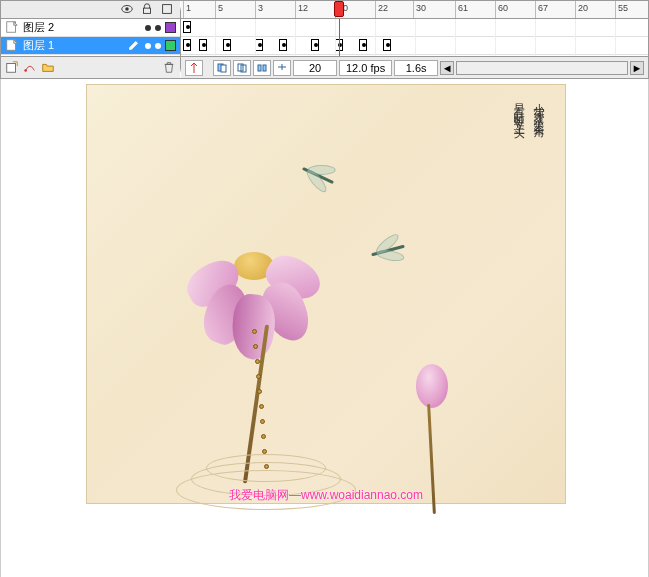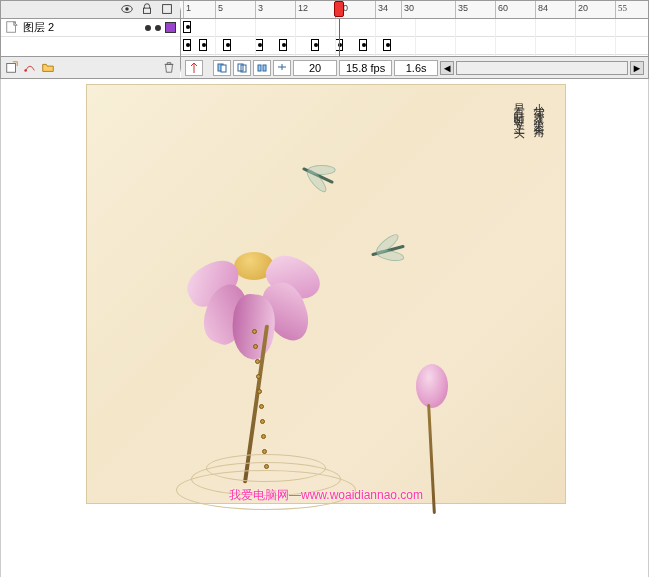--- a/index.html
+++ b/index.html
@@ -74,20 +74,33 @@
       <div class="layer-row">
         <span><svg class="icon-svg" viewBox="0 0 16 16">
               <rect x="2" y="2" width="10" height="12" fill="#fff" stroke="#888"></rect>
               <path d="M10 2 L14 6 L10 6 Z" fill="#ddd" stroke="#888"></path>
             </svg></span>
         <span class="layer-name">图层 2</span>
         <span class="dot"></span>
         <span class="dot"></span>
         <span class="swatch" style="background:#9944cc"></span>
       </div>
+      <div class="layer-row selected">
+        <span><svg class="icon-svg" viewBox="0 0 16 16">
+              <rect x="2" y="2" width="10" height="12" fill="#fff" stroke="#888"></rect>
+              <path d="M10 2 L14 6 L10 6 Z" fill="#ddd" stroke="#888"></path>
+            </svg></span>
+        <span class="layer-name">图层 1</span>
+        <span><svg class="icon-svg" viewBox="0 0 16 16">
+              <path d="M3 13 L5 13 L12 6 L10 4 L3 11 Z" fill="#fff" stroke="#fff"></path>
+            </svg></span>
+        <span class="dot"></span>
+        <span class="dot"></span>
+        <span class="swatch" style="background:#33cc66"></span>
+      </div>
       <div class="layers-spacer"></div>
       <div class="layers-footer">
         <span><svg class="icon-svg" viewBox="0 0 16 16">
               <rect x="2" y="4" width="10" height="10" fill="#fff" stroke="#666"></rect>
               <path d="M9 2 L14 2 L14 7" stroke="#c80" fill="none"></path>
             </svg></span>
         <span><svg class="icon-svg" viewBox="0 0 16 16">
               <path d="M3 12 Q8 2 13 12" fill="none" stroke="#c33"></path>
               <circle cx="3" cy="12" r="1.5" fill="#c33"></circle>
             </svg></span>
@@ -102,27 +115,27 @@
       </div>
     </div>
 
     <div class="frames-col">
       <div class="ruler" id="ruler">
           <div class="tick" style="left: 2px;">1</div>
           <div class="tick" style="left: 34px;">5</div>
           <div class="tick" style="left: 74px;">3</div>
           <div class="tick" style="left: 114px;">12</div>
           <div class="tick" style="left: 154px;">20</div>
-          <div class="tick" style="left: 194px;">34</div>
-          <div class="tick" style="left: 220px;">30</div>
-          <div class="tick" style="left: 274px;">35</div>
+          <div class="tick" style="left: 194px;">22</div>
+          <div class="tick" style="left: 232px;">30</div>
+          <div class="tick" style="left: 274px;">61</div>
           <div class="tick" style="left: 314px;">60</div>
-          <div class="tick" style="left: 354px;">84</div>
+          <div class="tick" style="left: 354px;">67</div>
           <div class="tick" style="left: 394px;">20</div>
-          <div class="tick" style="left: 434px; font-family: Liberation Serif, serif;">55</div>
+          <div class="tick" style="left: 434px;">55</div>
           <div class="playhead-ruler" style="left: 153px;"></div>
         </div>
       <div class="tracks">
         <div class="track" id="track1">
             <div class="frame-key" style="left: 2px;"></div>
           </div>
         <div class="track" id="track2">
             <div class="frame-key" style="left: 2px;"></div>
             <div class="frame-key" style="left: 18px;"></div>
             <div class="frame-key" style="left: 42px;"></div>
@@ -170,21 +183,21 @@
               <rect x="1" y="2" width="3" height="6" fill="#9cf" stroke="#369"></rect>
               <rect x="6" y="2" width="3" height="6" fill="#9cf" stroke="#369"></rect>
             </svg>
           </span>
         <span class="ff-btn">
             <svg width="10" height="10" viewBox="0 0 10 10">
               <path d="M1 4 L5 4 M5 1 L5 7 M5 4 L9 4" stroke="#369"></path>
             </svg>
           </span>
         <span class="ff-text">20</span>
-        <span class="ff-text">15.8 fps</span>
+        <span class="ff-text">12.0 fps</span>
         <span class="ff-text">1.6s</span>
         <div class="scroll-h">
           <span class="arrow">◄</span>
           <span class="track-bar"></span>
           <span class="arrow">►</span>
         </div>
       </div>
     </div>
   </div>
 </div>

